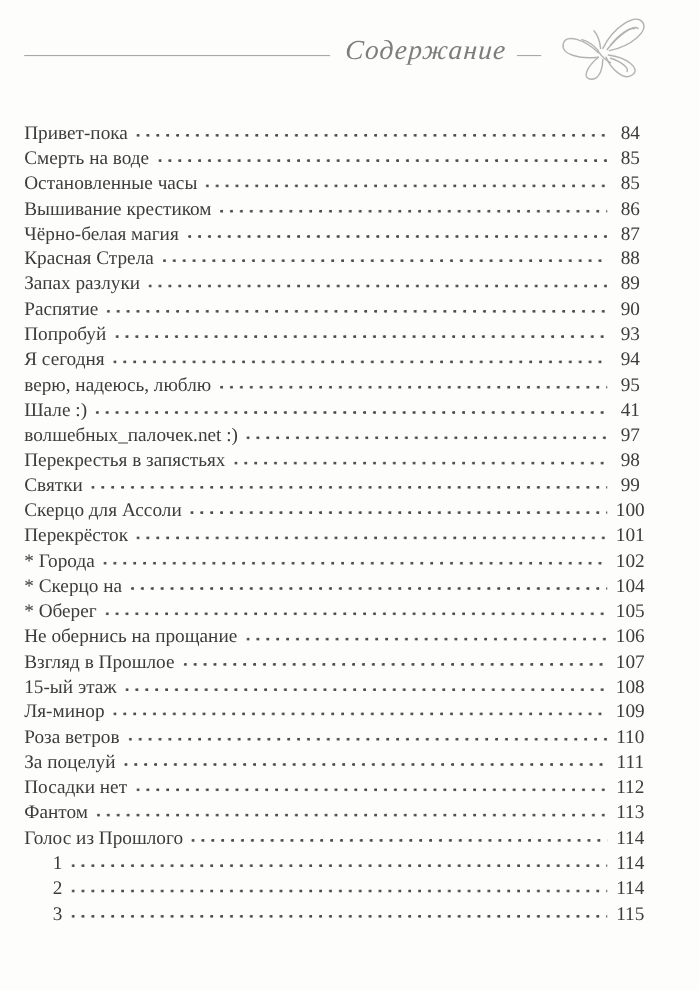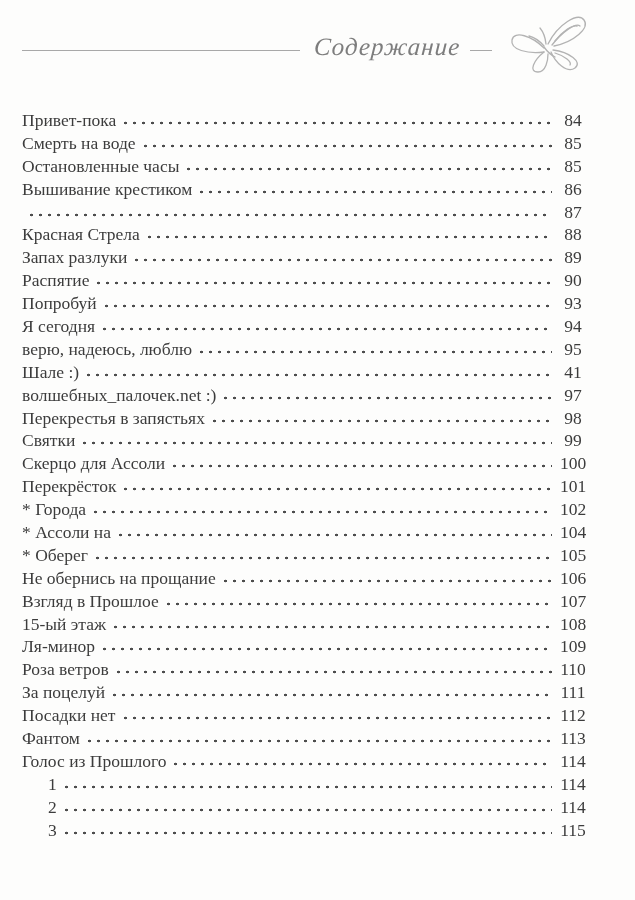--- a/index.html
+++ b/index.html
@@ -141,20 +141,21 @@
       <span class="pagenum">85</span>
     </div>
 
     <div class="row">
       <span class="title">Вышивание крестиком</span>
       <span class="dots"></span>
       <span class="pagenum">86</span>
     </div>
 
     <div class="row">
+      <span class="title">Чёрно-белая магия</span>
       <span class="dots"></span>
       <span class="pagenum">87</span>
     </div>
 
     <div class="row">
       <span class="title">Красная Стрела</span>
       <span class="dots"></span>
       <span class="pagenum">88</span>
     </div>
 
@@ -227,21 +228,21 @@
     </div>
 
     <div class="row">
       <span class="title">* Города</span>
       <span class="dots"></span>
       <span class="pagenum">102</span>
     </div>
 
 
     <div class="row">
-      <span class="title">* Ассоли на</span>
+      <span class="title">* Скерцо на</span>
       <span class="dots"></span>
       <span class="pagenum">104</span>
     </div>
 
     <div class="row">
       <span class="title">* Оберег</span>
       <span class="dots"></span>
       <span class="pagenum">105</span>
     </div>
 

